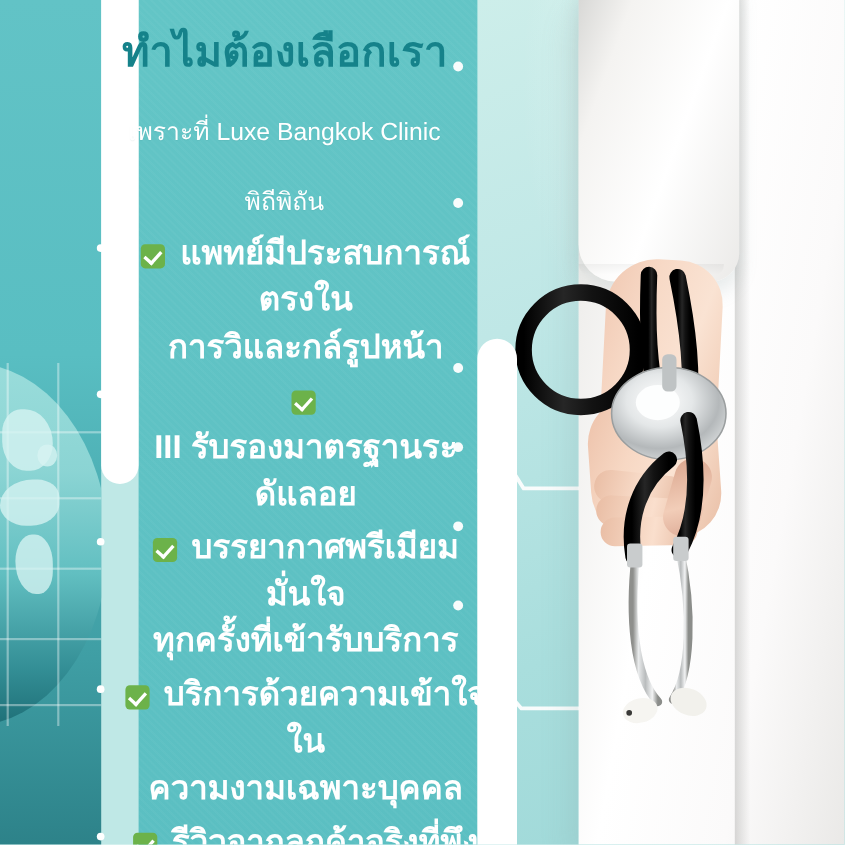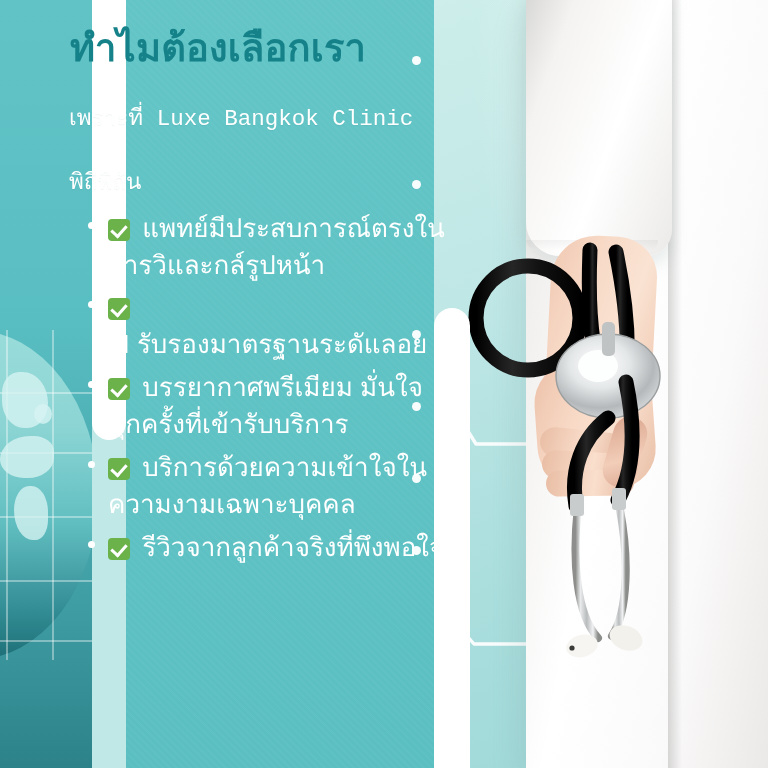--- a/index.html
+++ b/index.html
@@ -6,20 +6,21 @@
   * { margin:0; padding:0; box-sizing:border-box; }
   html,body {
     width:768px; height:768px; overflow:hidden;
     font-family:"Liberation Sans","DejaVu Sans",sans-serif;
   }
   #poster{
     position:relative;
     width:768px; height:768px;
     overflow:hidden;
     background:#bfe8e6;
+    text-align:center;
   }
 
   
   .photo-stage{
     position:absolute; left:430px; top:0; width:338px; height:768px;
     overflow:hidden;
     background:
       radial-gradient(120% 80% at 85% 10%, #eef9f8 0%, rgba(238,249,248,0) 60%),
       linear-gradient(160deg,#cdeeea 0%,#bfe7e6 35%,#a9dedd 70%,#9ed8d8 100%);
   }
@@ -135,26 +136,25 @@
     z-index:6;
   }
   .headline{
     font-size:38px; font-weight:700; color:#15828a; letter-spacing:.2px;
     line-height:1.1; margin:8px 0 0 8px; white-space:nowrap;
   }
   .intro{
     margin:34px 0 0 7px; color:#ffffff;
     font-size:22.5px; line-height:1.42; font-weight:400;
     text-shadow:0 1px 1px rgba(0,60,62,.06);
-    font-family:Liberation Mono, monospace;
   }
   .bullets{ list-style:none; margin:10px 0 0 26px; }
   .bullets li{
     position:relative; color:#ffffff;
-    font-size:26px; line-height:1.42; font-weight:400;
+    font-size:30px; line-height:1.42; font-weight:700;
     margin-top:6px; padding-left:20px;
   }
   .bullets li .bullet-dot{
     position:absolute; left:0; top:12px; width:7px; height:7px;
     border-radius:50%; background:#ffffff;
   }
   .check{
     display:inline-block; width:22px; height:22px; border-radius:4px;
     background:#6cb24a; position:relative; top:4px; margin-right:5px;
     vertical-align:baseline;

